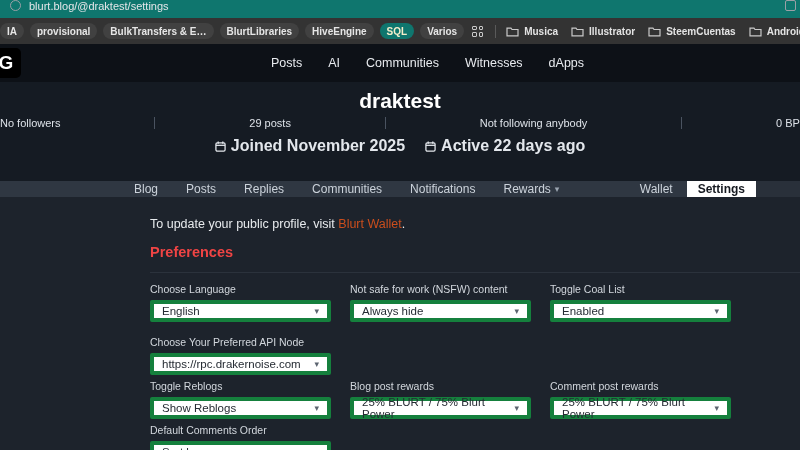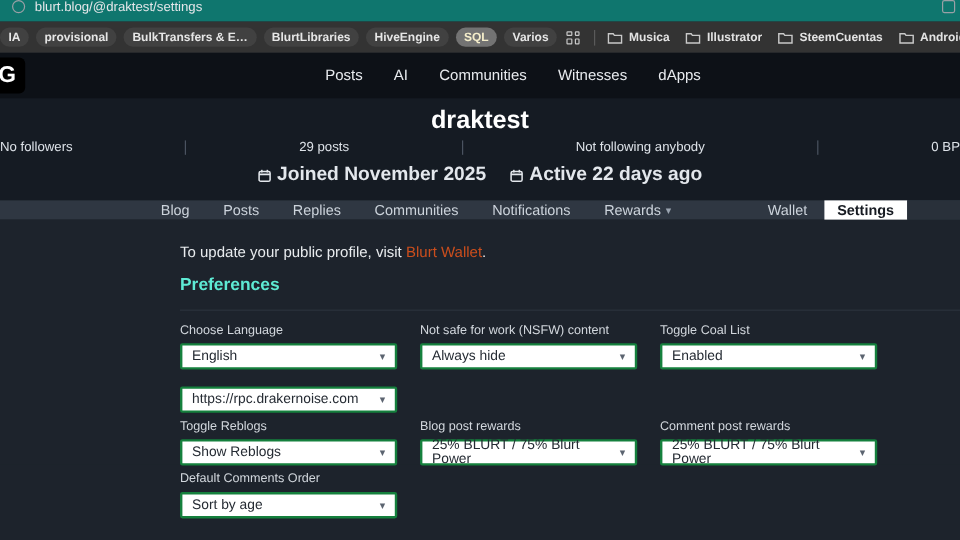--- a/index.html
+++ b/index.html
@@ -13,40 +13,40 @@
     border-radius:50%; margin:0 8px 0 4px; flex:none; }
   .urlbar .dl-ico { margin-left:auto; width:11px; height:11px;
     border:1.3px solid #9aa0a6; border-radius:2px; margin-right:-2px; flex:none; }
 
   .bookmarks { height:26px; background:#333333; display:flex; align-items:center;
     gap:6px; padding:0 10px; color:#e6e6e6; font-size:10px; overflow:hidden;
     white-space:nowrap; }
   .bm-pill { background:#414141; border-radius:8px; height:16px; display:flex;
     align-items:center; padding:0 7px; font-weight:700; flex:none; }
   .bm-pill.cut { margin-left:-10px; }
-  .bm-pill.hl { background:#737373; color:#f5eecb; }
+  .bm-pill.hl { background:#0f766e; color:#f5eecb; }
   .grid-ico { width:11px; height:11px; flex:none; margin:0 2px;
     display:grid; grid-template-columns:1fr 1fr; gap:2px; }
   .grid-ico i { border:1.2px solid #c9c9c9; border-radius:1px; display:block; }
   .bm-sep { width:1px; height:13px; background:#5a5a5a; flex:none; margin:0 4px; }
   .bm-folder { display:flex; align-items:center; gap:5px; font-weight:600;
     flex:none; margin-right:7px; color:#e3e3e3; }
   .folder-ico { flex:none; }
 
   
   .navrow { height:38px; background:#0d1117; position:relative; display:flex;
     align-items:center; justify-content:center; }
   .logo { position:absolute; left:-9px; top:4px; width:30px; height:30px;
     background:#000; border-radius:5px; color:#fff; font-weight:700; font-size:19px;
     display:flex; align-items:center; justify-content:center; }
   .navlinks { display:flex; gap:26px; font-size:12.5px; color:#e8ebef;
     margin-left:55px; }
   .navlinks span { cursor:pointer; }
 
-  .profile { background:#151b23; text-align:center; padding:5px 0 12px; }
+  .profile { background:#151b23; text-align:center; padding:5px 0 26px; }
   .username { color:#ffffff; font-size:21px; font-weight:700; margin-top:2px; }
   .stats { display:flex; justify-content:space-between; align-items:center; gap:16px;
     margin-top:4px; font-size:11px; color:#dde2e8; }
   .stat-sep { width:1px; height:12px; background:#4a5360; }
   .joined { display:flex; justify-content:center; align-items:center; gap:20px;
     margin-top:8px; font-size:16px; font-weight:600; color:#e3e7ec; }
   .joined .item { display:flex; align-items:center; gap:5px; }
   .cal-ico { flex:none; }
 
   
@@ -55,30 +55,30 @@
   .tab { display:flex; align-items:center; padding:0 14px; cursor:pointer; }
   .tab .caret { font-size:9px; margin-left:4px; color:#9aa4b0; }
   .tab-spacer { flex:1; }
   .tab.active { background:#ffffff; color:#161a21; font-weight:700; padding:0 11px; }
   .tab-end { width:44px; background:#29303a; }
 
   
   .content { background:#1d232c; height:204px; padding:20px 0 12px 150px; }
   .notice { font-size:12.5px; color:#e8ebee; }
   .notice a { color:#cb4e1d; text-decoration:none; cursor:pointer; }
-  .h-section { color:#5eead4; font-size:14.5px; font-weight:700; margin-top:13px; }
+  .h-section { color:#ef4444; font-size:14.5px; font-weight:700; margin-top:13px; }
   .rule { border:none; border-top:1px solid #2b323c; margin-top:12px; }
 
   .form-grid { margin-top:10px; display:grid;
     grid-template-columns:181px 181px 181px; column-gap:19px; }
   .field { }
   .field.pb-lg { padding-bottom:14px; }
   .field.pb-sm { padding-bottom:5px; }
   .f-label { font-size:10.5px; color:#d2d7dd; margin-bottom:4px; line-height:13px; }
-  .select { height:22px; background:#ffffff; border:2px solid #15803d;
+  .select { height:22px; background:#ffffff; border:4px solid #15803d;
     border-radius:2px; display:flex; align-items:center;
     justify-content:space-between; padding:0 8px; font-size:11.5px; color:#252b33;
     cursor:pointer; }
   .select .caret { font-size:9px; color:#5c6470; }
 
   .r1c1{grid-row:1;grid-column:1}.r1c2{grid-row:1;grid-column:2}.r1c3{grid-row:1;grid-column:3}
   .r2c1{grid-row:2;grid-column:1}
   .r3c1{grid-row:3;grid-column:1}.r3c2{grid-row:3;grid-column:2}.r3c3{grid-row:3;grid-column:3}
   .r4c1{grid-row:4;grid-column:1}
 </style>
@@ -222,20 +222,21 @@
 
     <div class="field r1c3 pb-lg">
       <div class="f-label">Toggle Coal List</div>
       <div class="select">
         <span>Enabled</span>
         <span class="caret">▾</span>
       </div>
     </div>
 
     <div class="field r2c1 pb-sm">
+      <div class="f-label">Choose Your Preferred API Node</div>
       <div class="select">
         <span>https://rpc.drakernoise.com</span>
         <span class="caret">▾</span>
       </div>
     </div>
 
     <div class="field r3c1 pb-sm">
       <div class="f-label">Toggle Reblogs</div>
       <div class="select">
         <span>Show Reblogs</span>

